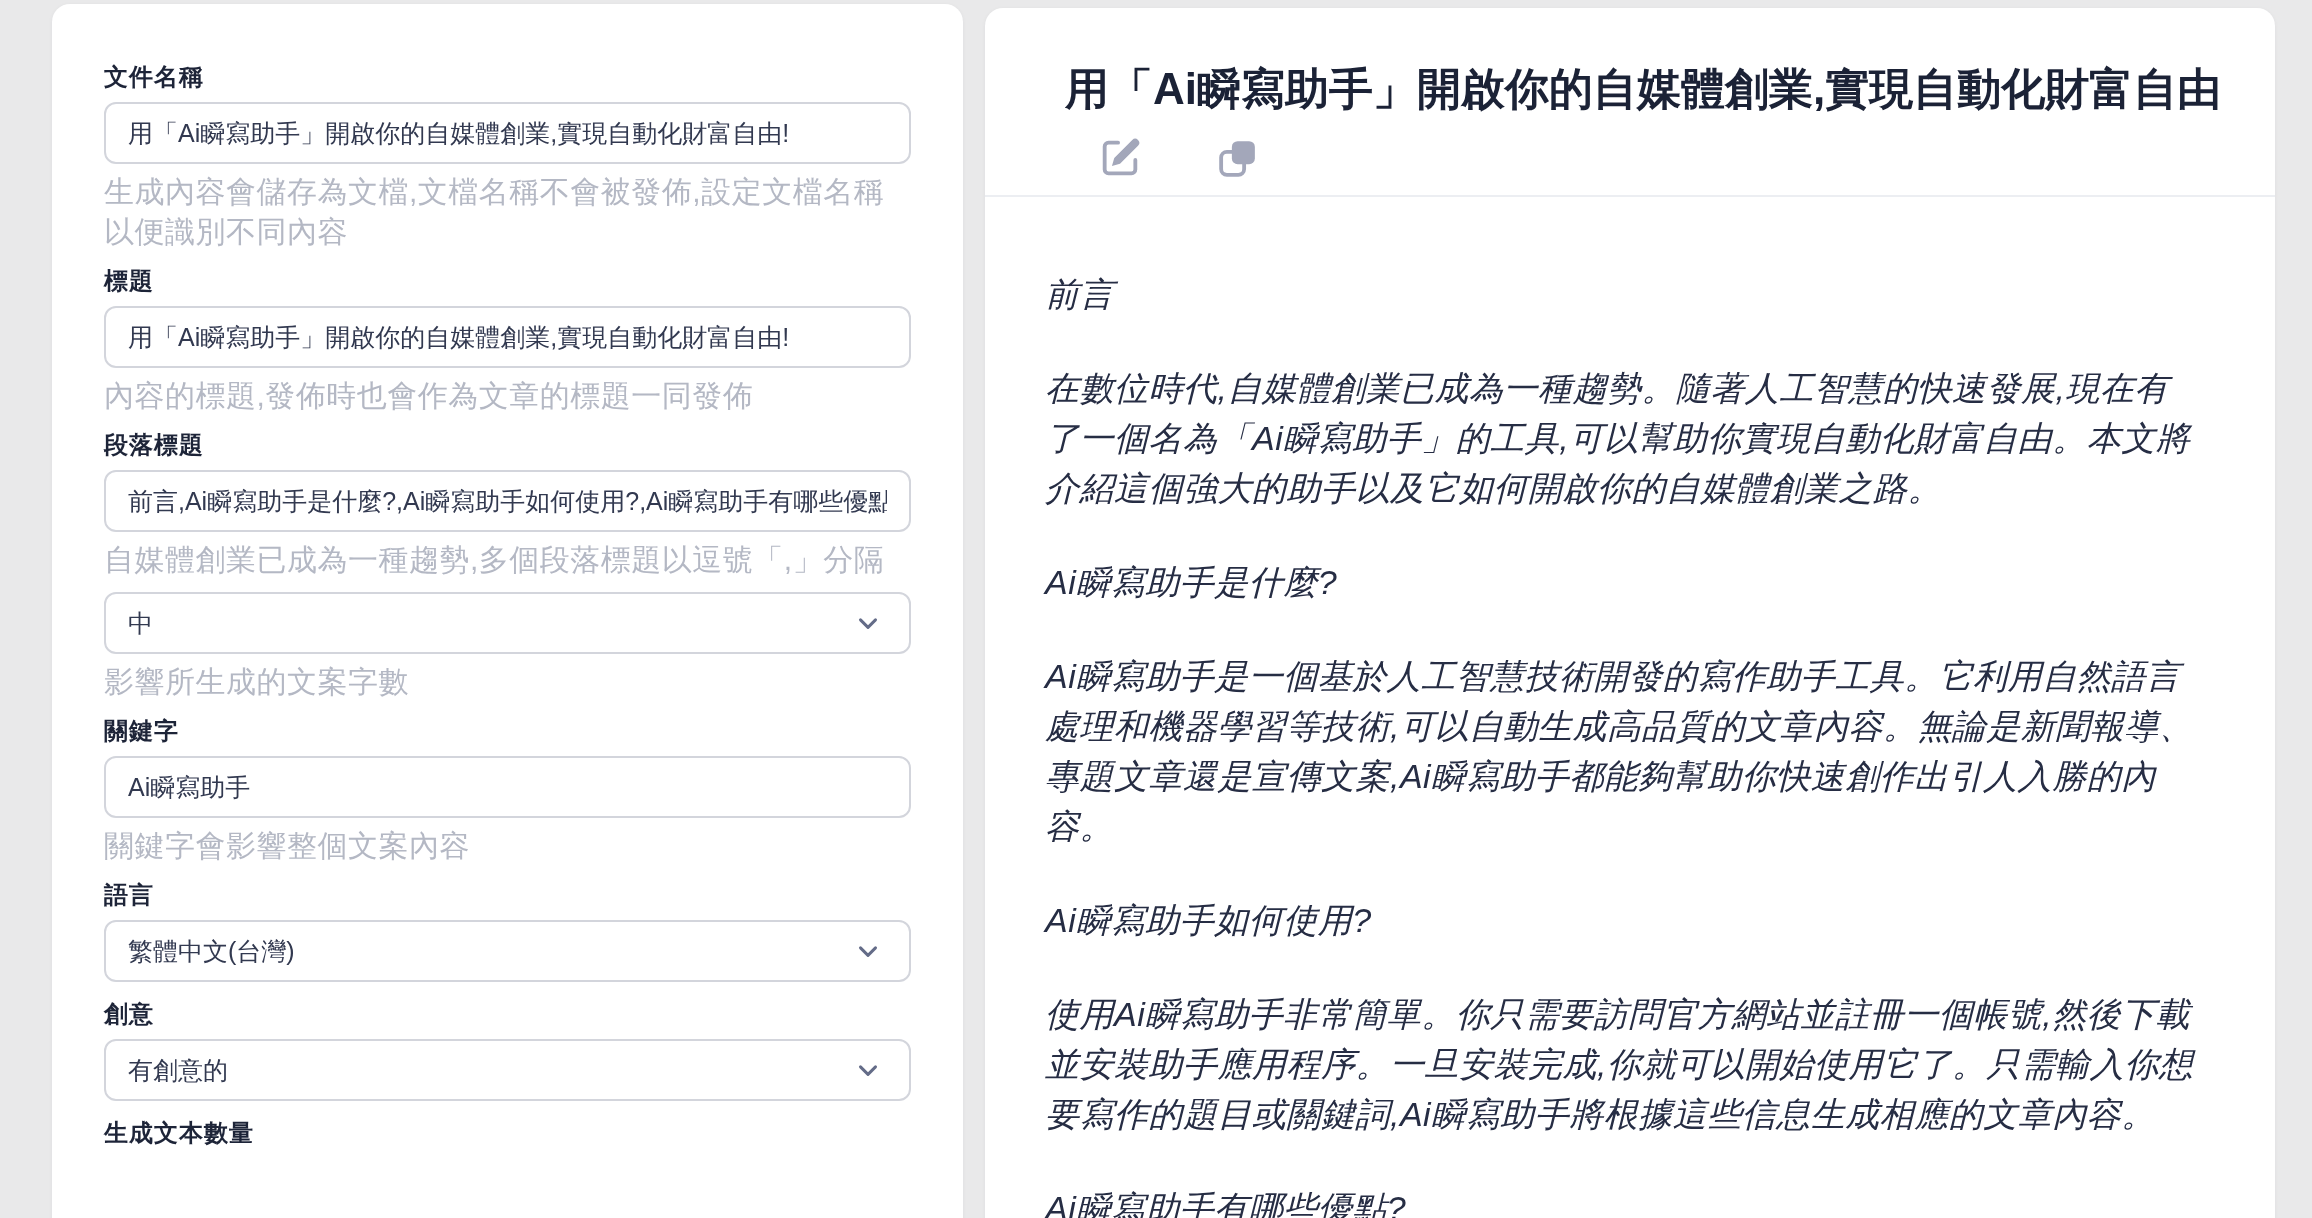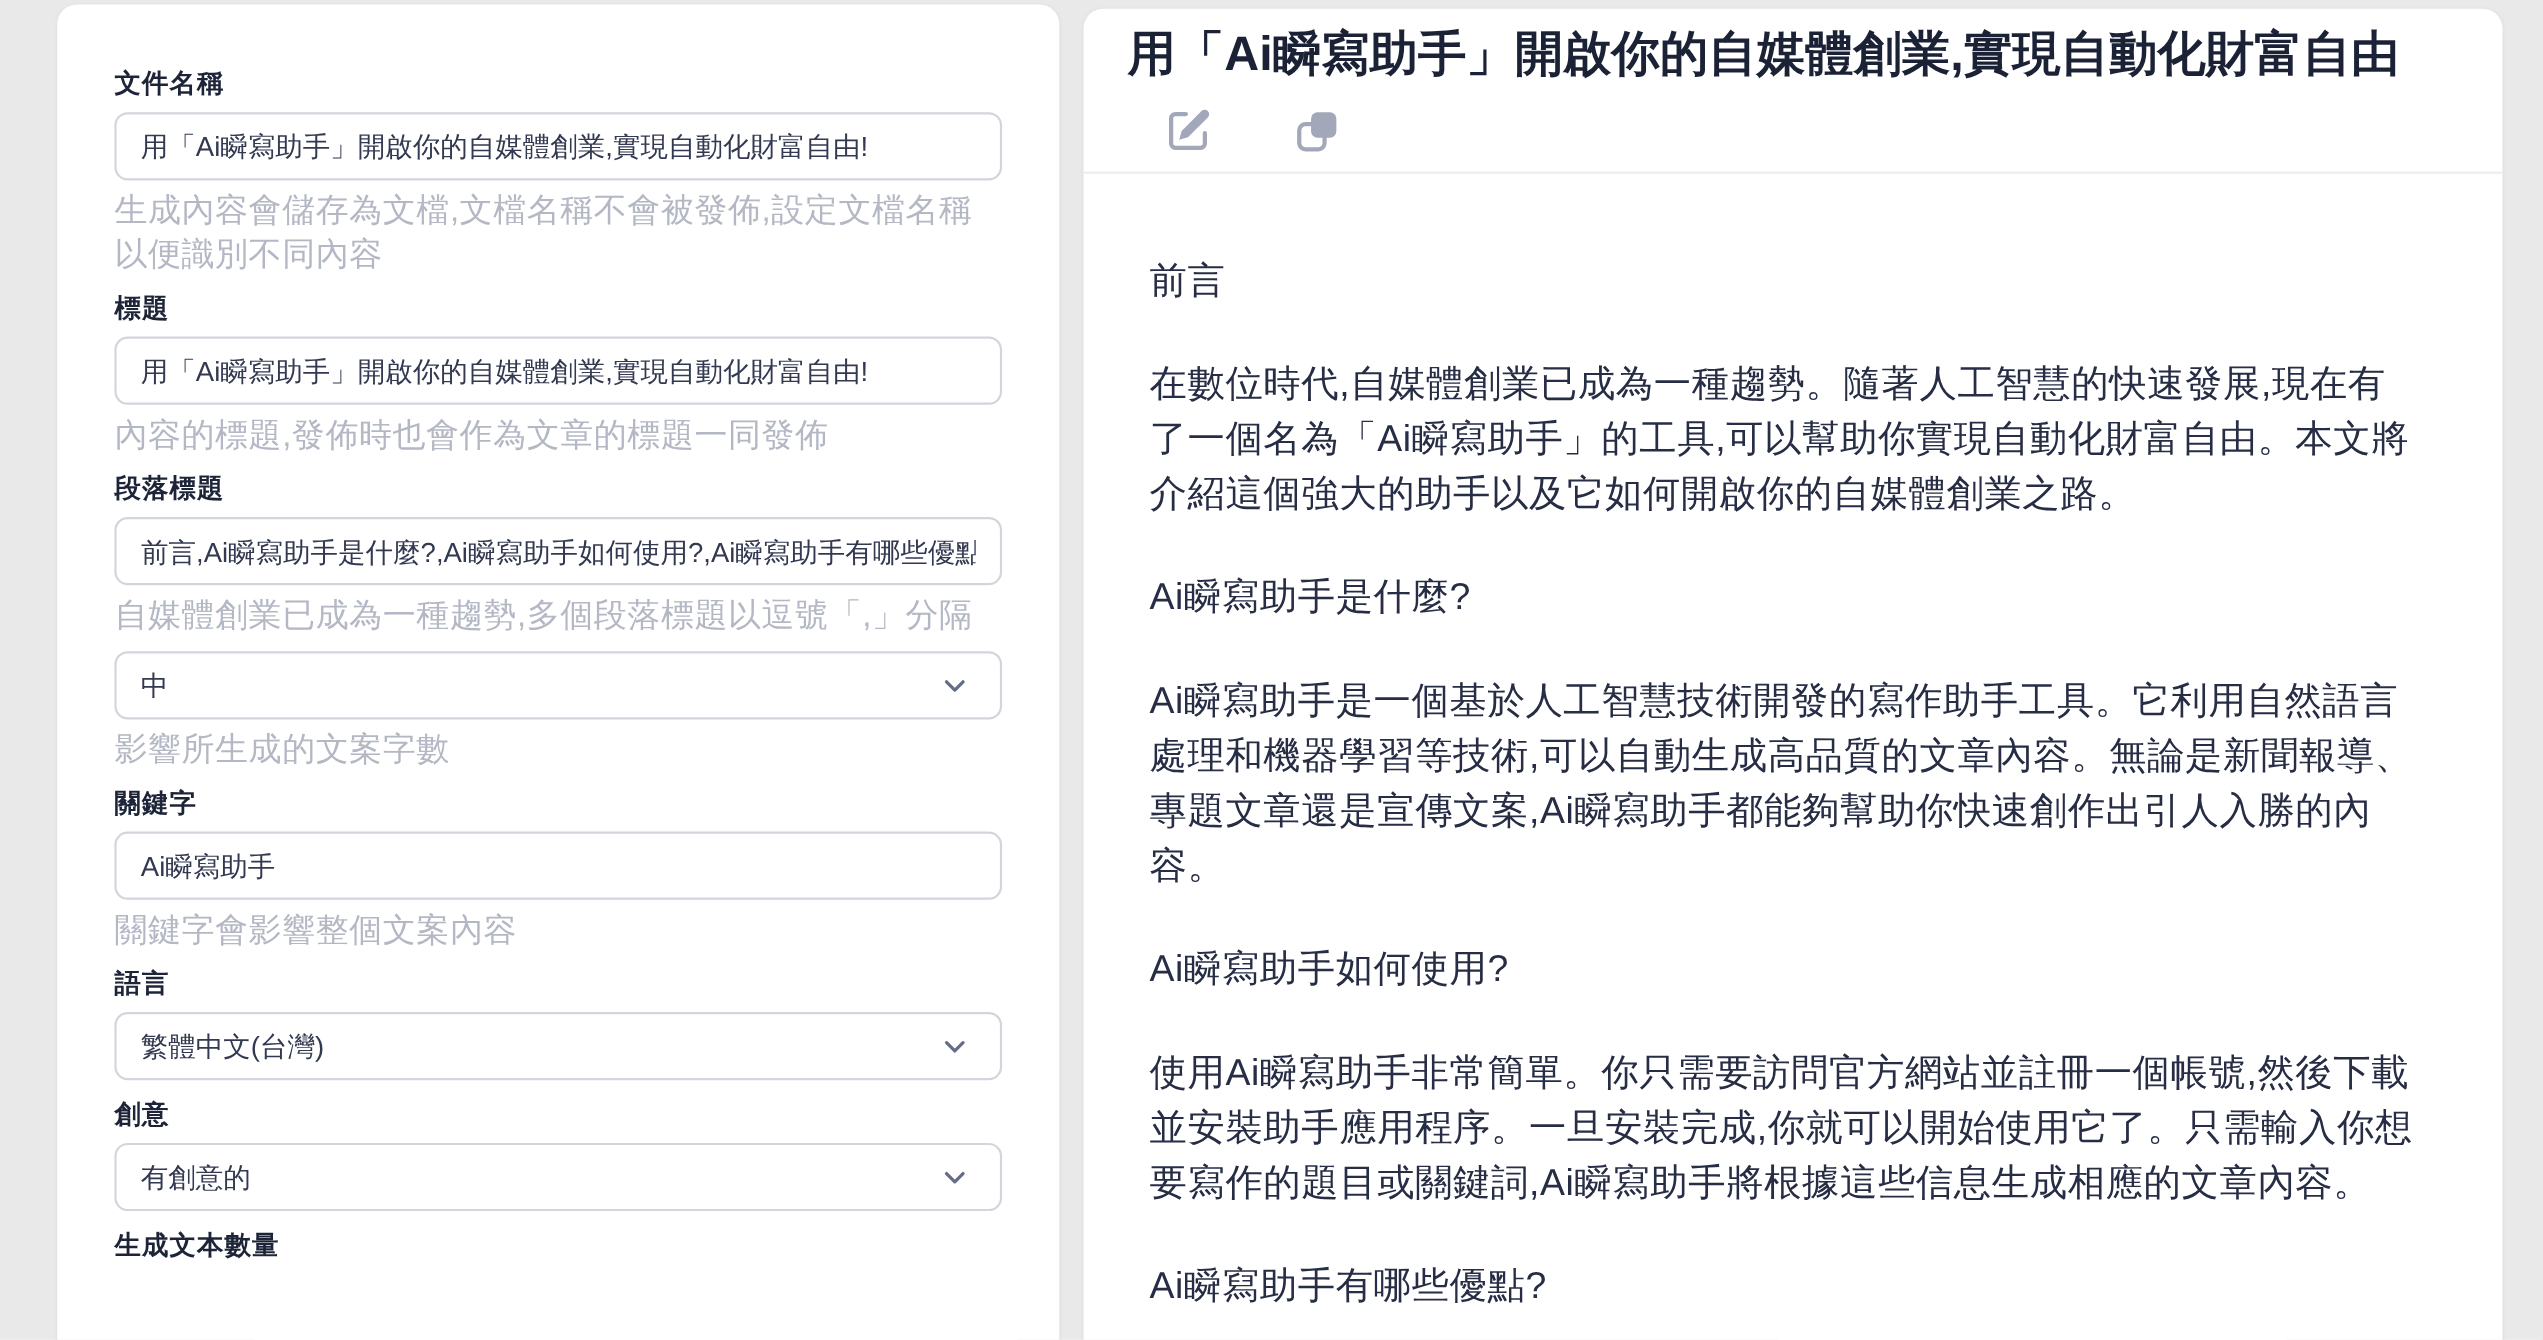--- a/index.html
+++ b/index.html
@@ -32,33 +32,33 @@
     display:flex;align-items:center;justify-content:space-between;
     padding-right:26px;cursor:pointer;
   }
   .select-value{font-size:25px;color:#323950;white-space:nowrap;overflow:hidden;}
   .chevron{width:30px;height:30px;flex:0 0 auto;}
   .helper{
     font-size:30px;line-height:40px;color:#b4b8c4;margin-top:8px;letter-spacing:0.5px;
   }
   
   #right-card{left:985px;top:8px;width:1290px;height:1330px;}
-  .article-header{padding:16px 0 14px 40px;border-bottom:2px solid #eceef2;}
+  .article-header{padding:16px 0 14px 80px;border-bottom:2px solid #eceef2;margin-top:39px;}
   .article-title{
     font-size:44px;line-height:52px;font-weight:700;color:#1b2236;
     white-space:nowrap;overflow:hidden;
   }
   .article-actions{display:flex;gap:72px;margin-top:20px;padding-left:32px;}
   .icon-btn{width:46px;height:46px;display:block;cursor:pointer;background:none;border:none;padding:0;}
   .icon-btn svg{width:46px;height:46px;display:block;}
   .article-body{
     padding:72px 80px 40px 60px;
     font-size:34px;line-height:50px;color:#262d44;letter-spacing:0.5px;
   }
-  .article-body p{margin:0 0 44px 0;}
+  .article-body p{margin:0 0 44px 0;font-style:italic;}
 </style>
 </head>
 <body>
 
 <div class="card" id="left-card">
 
   <div class="field">
     <div class="field-label">文件名稱</div>
     <input class="text-input" value="用「Ai瞬寫助手」開啟你的自媒體創業,實現自動化財富自由!" style="">
     <div class="helper">生成內容會儲存為文檔,文檔名稱不會被發佈,設定文檔名稱以便識別不同內容</div>

